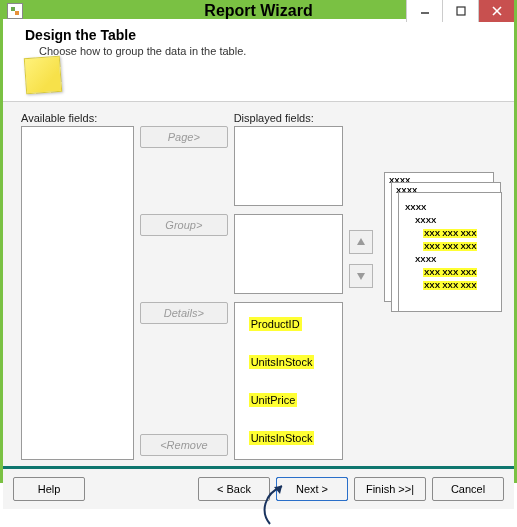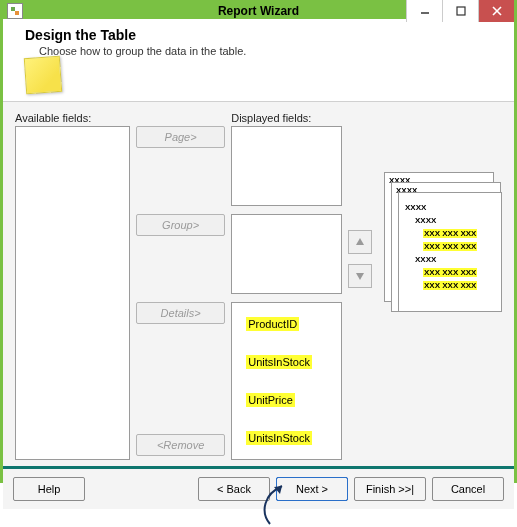--- a/index.html
+++ b/index.html
@@ -8,21 +8,21 @@
   
   .window {
     border: 3px solid #7ac143;
     width: 517px; height: 483px;
     display: flex; flex-direction: column;
   }
   .titlebar {
     height: 22px; background: #7ac143;
     display: flex; align-items: center;
     position: relative;
-    font-size: 12px; color: #000;
+    font-size: 16px; color: #000;
   }
   .titlebar .appicon {
     width: 16px; height: 16px; margin-left: 4px;
     background: #fff; border: 1px solid #888;
     display:flex;align-items:center;justify-content:center;
   }
   .titlebar .appicon svg{display:block}
   .titlebar .title {
     position:absolute; left:0; right:0; text-align:center; font-weight:600; pointer-events:none;
   }
@@ -43,21 +43,21 @@
   .header .texts p{margin:2px 0 0 14px;font-size:11px;color:#333;}
   .header .noteicon{
     width:36px;height:36px;
     background:linear-gradient(135deg,#fff27a 0%,#f7e14a 70%);
     border:1px solid #d8c93a;
     transform:rotate(-4deg);
     box-shadow:1px 1px 3px rgba(0,0,0,.25);
   }
 
   .content{
-    flex:1; background:#f4f4f4; padding:10px 10px 6px 12px;
+    flex:1; background:#f4f4f4; padding:10px 10px 6px 18px;
     display:flex; flex-direction:column;
   }
   .cols{flex:1;display:flex;gap:6px;}
   .col-left{width:116px;display:flex;flex-direction:column;}
   .col-btns{width:90px;display:flex;flex-direction:column;}
   .col-disp{width:112px;display:flex;flex-direction:column;}
   .col-arrows{width:30px;display:flex;flex-direction:column;}
   .col-preview{flex:1;display:flex;align-items:flex-start;justify-content:center;padding-top:60px;}
 
   .lbl{font-size:11px;color:#222;margin-bottom:2px;}

